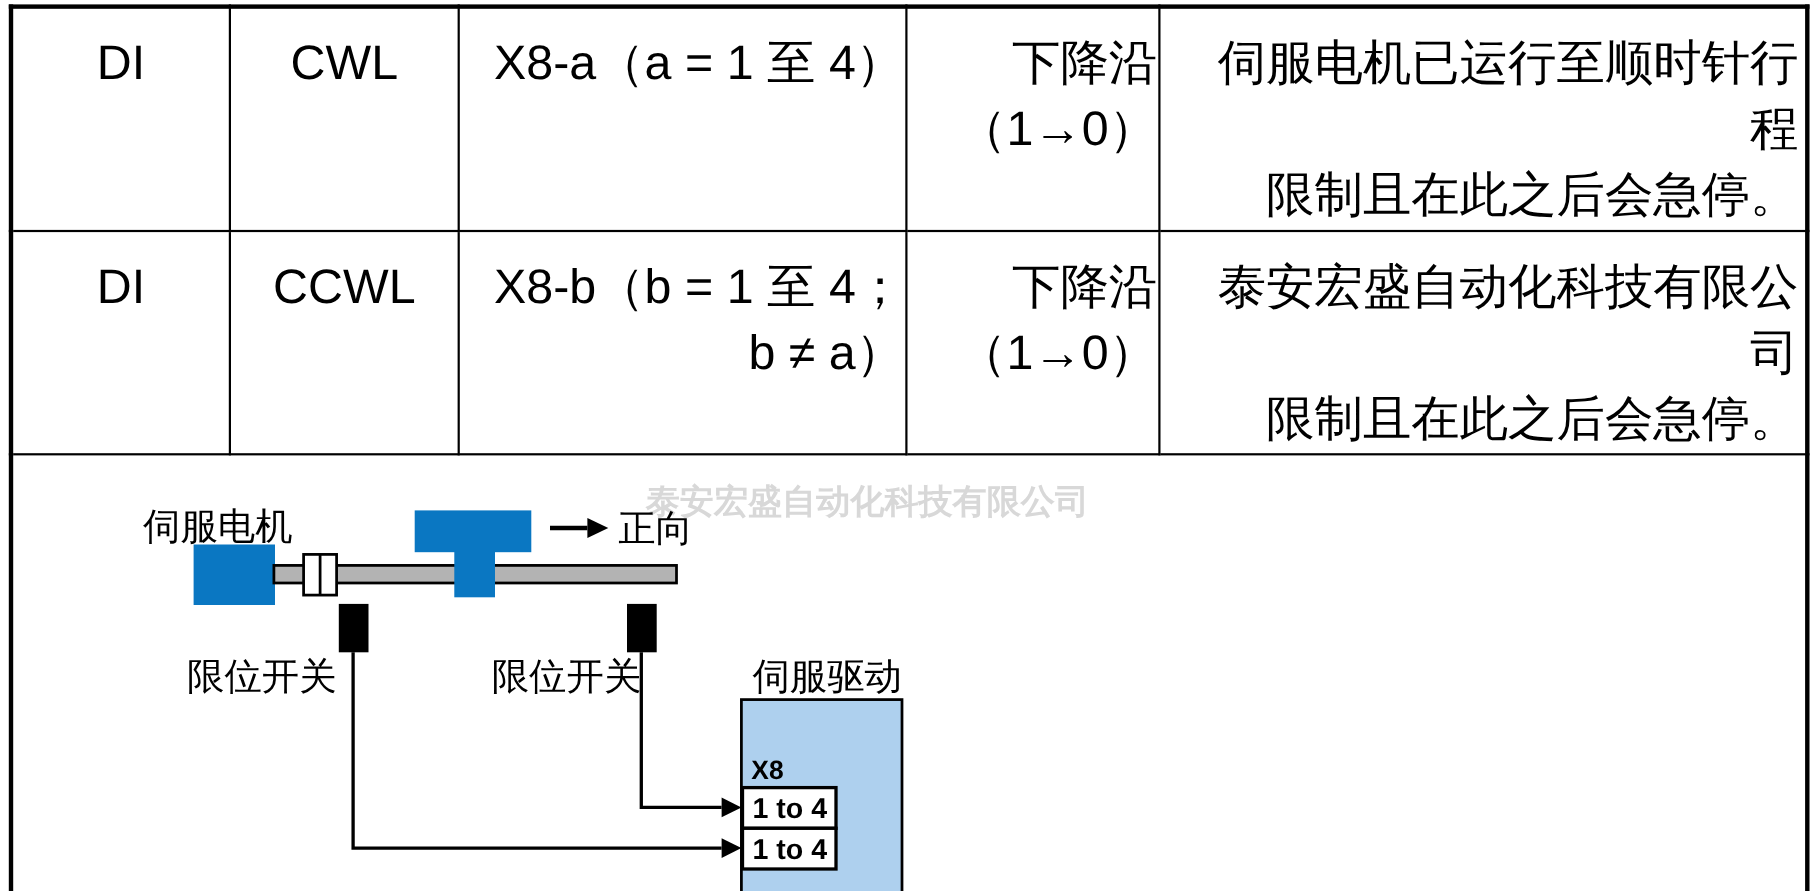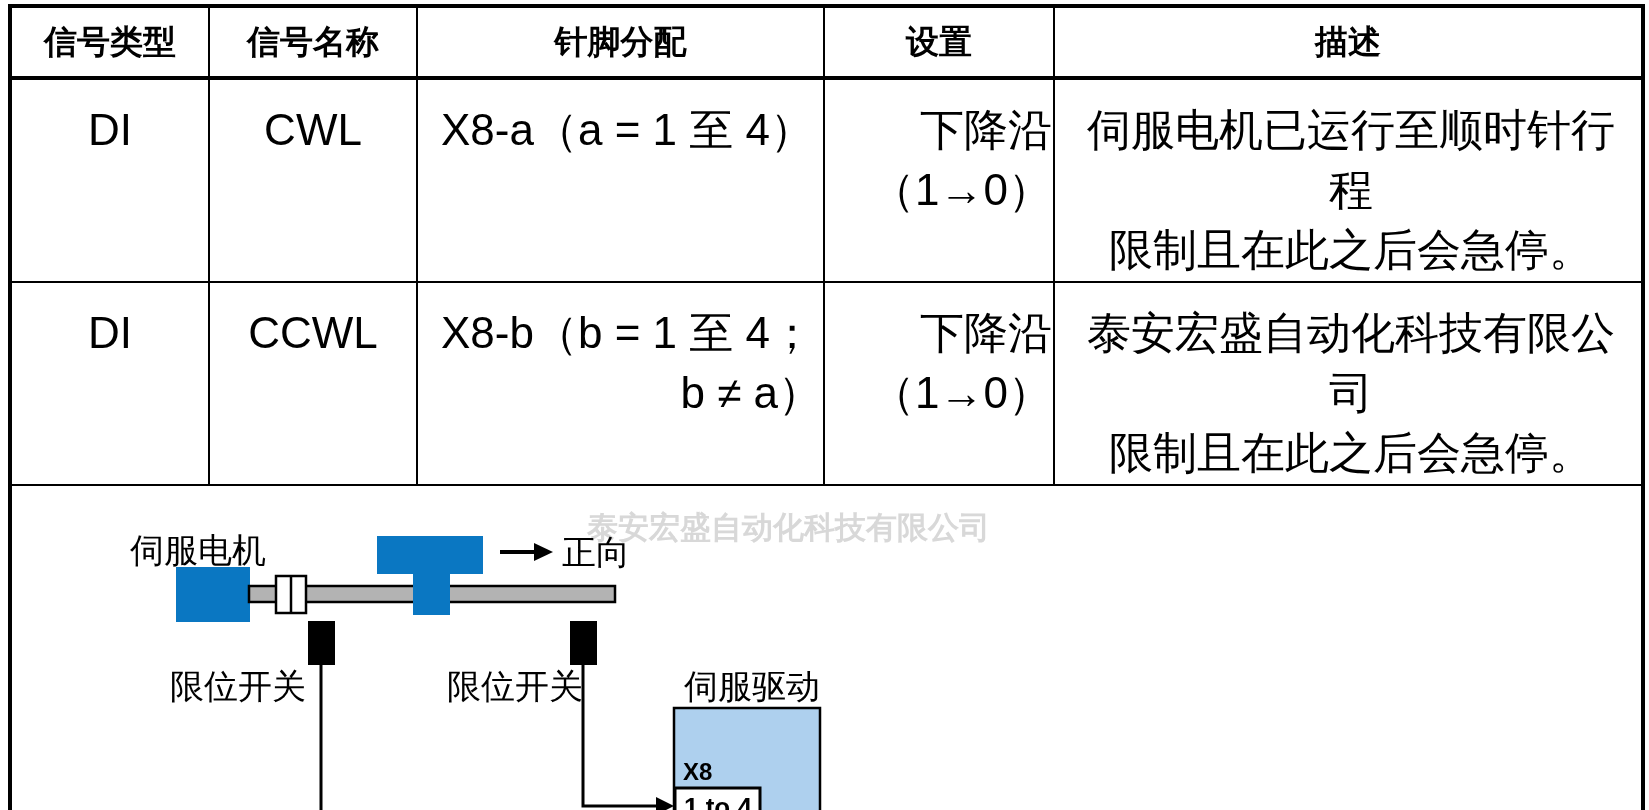--- a/index.html
+++ b/index.html
@@ -17,49 +17,42 @@
   tr.hdr td {
     height:66px; border-bottom:4px solid #000;
     font-size:33px; font-weight:bold; text-align:center; vertical-align:middle;
   }
   tr.datarow td {
     font-size:44px; vertical-align:top; padding-top:20px; line-height:60px;
   }
   tr.r1 td { height:125px; }
   tr.r2 td { height:121px; }
   td.c-center { text-align:center; }
-  td.c-pin .line-left { text-align:center; padding-left:14px; }
+  td.c-pin .line-left { text-align:right; padding-left:14px; }
   td.c-pin .line-center { text-align:right; }
   td.c-set { text-align:right; }
-  td.c-desc { text-align:center; padding-left:12px; padding-right:6px; }
+  td.c-desc { text-align:right; padding-left:12px; padding-right:6px; }
   td.diagram-cell { padding:0; height:436px; vertical-align:top; }
   svg.diagram { display:block; }
   .svg-cn { font-family:"Liberation Sans", sans-serif; font-size:34px; }
   .svg-bold { font-family:"Liberation Sans", sans-serif; font-weight:bold; }
 </style>
 </head>
 <body>
 
 <div class="page">
   <table class="sig">
     <colgroup>
       <col style="width:199px">
         <col style="width:208px">
         <col style="width:407px">
       <col style="width:230px">
         <col style="width:589px">
     </colgroup>
     <tbody>
-        <tr class="hdr">
-      <td>信号类型</td>
-      <td>信号名称</td>
-      <td>针脚分配</td>
-      <td>设置</td>
-      <td>描述</td>
-    </tr>
     <tr class="datarow r1">
       <td class="c-center">DI</td>
       <td class="c-center">CWL</td>
       <td class="c-pin">
         <div class="line-left">X8-a（a = 1 至 4）</div>
       </td>
       <td class="c-set">
         <div>下降沿</div>
         <div>（1→0）</div>
       </td>

